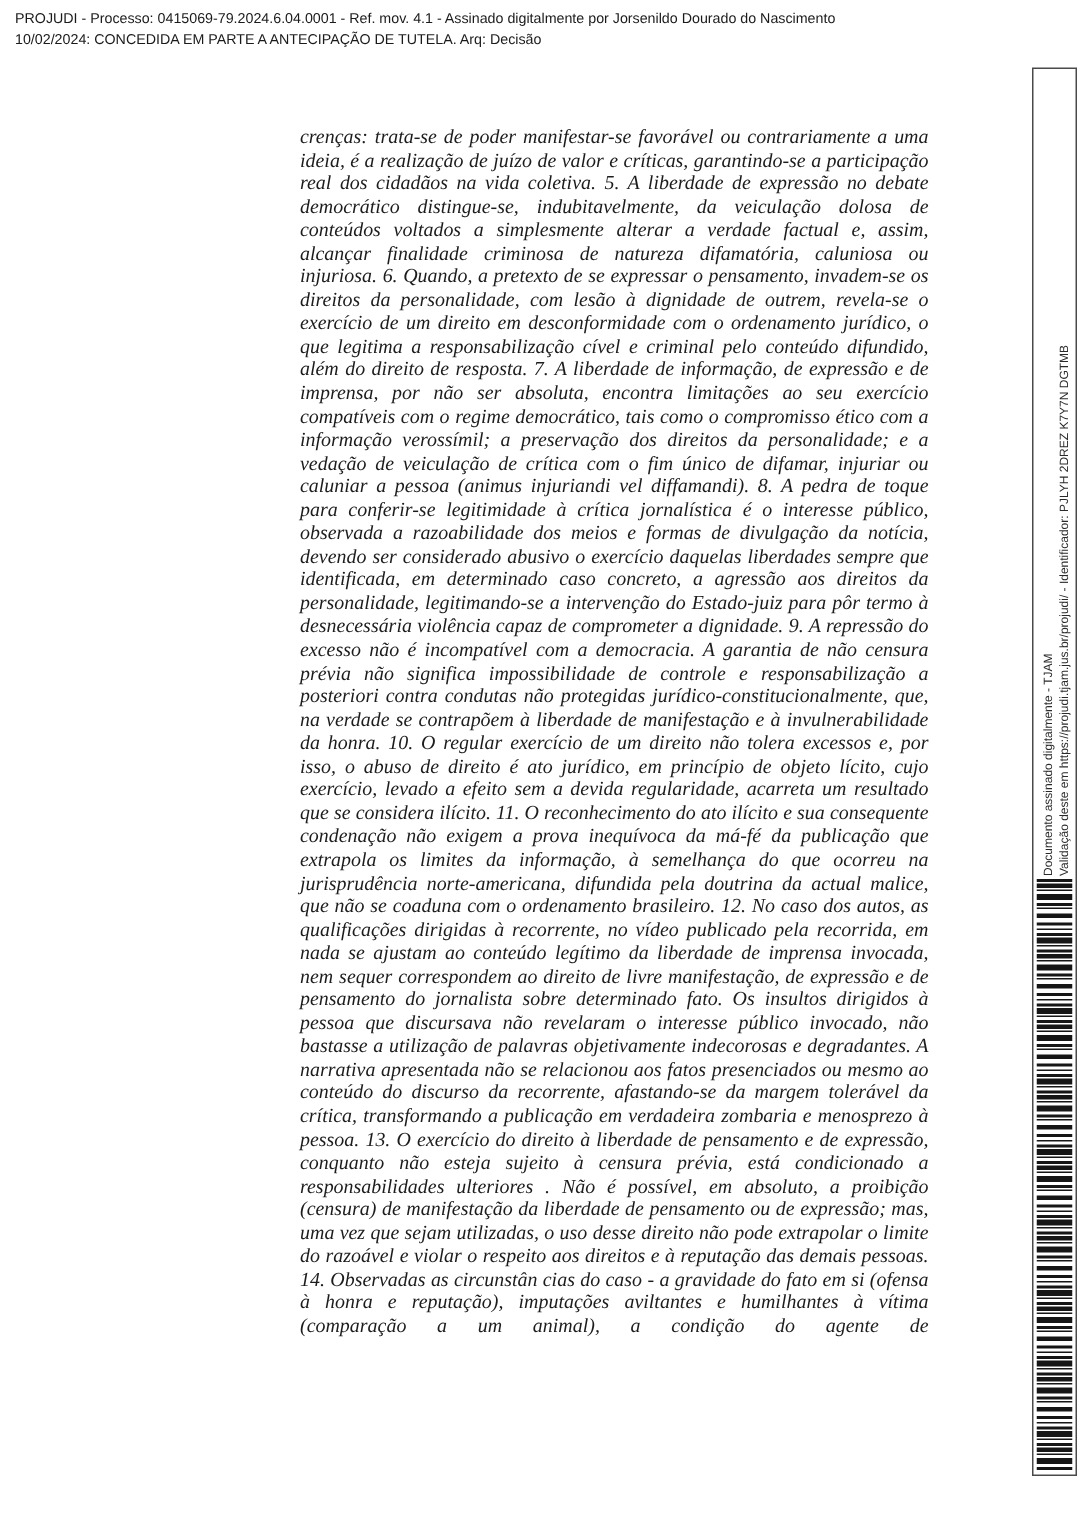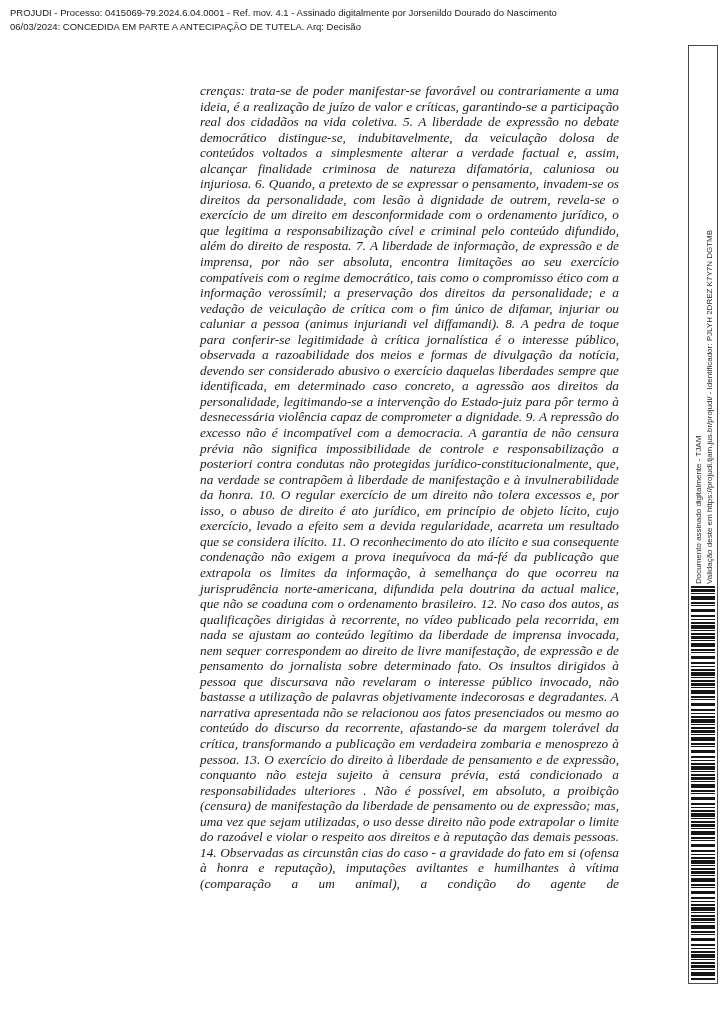--- a/index.html
+++ b/index.html
@@ -76,21 +76,21 @@
   }
   .barcode .bar { width: 100%; }
 </style>
 </head>
 <body>
 
 <div class="page">
 
   <div class="pdf-header">
     <div>PROJUDI - Processo: 0415069-79.2024.6.04.0001 - Ref. mov. 4.1 - Assinado digitalmente por Jorsenildo Dourado do Nascimento</div>
-    <div>06/03/2024: CONCEDIDA EM PARTE A ANTECIPAÇÃO DE TUTELA. Arq: Decisão</div>
+    <div>10/02/2024: CONCEDIDA EM PARTE A ANTECIPAÇÃO DE TUTELA. Arq: Decisão</div>
   </div>
 
   <div class="doc-body">crenças: trata-se de poder manifestar-se favorável ou contrariamente a uma ideia, é a realização de juízo de valor e críticas, garantindo-se a participação real dos cidadãos na vida coletiva. 5. A liberdade de expressão no debate democrático distingue-se, indubitavelmente, da veiculação dolosa de conteúdos voltados a simplesmente alterar a verdade factual e, assim, alcançar finalidade criminosa de natureza difamatória, caluniosa ou injuriosa. 6. Quando, a pretexto de se expressar o pensamento, invadem-se os direitos da personalidade, com lesão à dignidade de outrem, revela-se o exercício de um direito em desconformidade com o ordenamento jurídico, o que legitima a responsabilização cível e criminal pelo conteúdo difundido, além do direito de resposta. 7. A liberdade de informação, de expressão e de imprensa, por não ser absoluta, encontra limitações ao seu exercício compatíveis com o regime democrático, tais como o compromisso ético com a informação verossímil; a preservação dos direitos da personalidade; e a vedação de veiculação de crítica com o fim único de difamar, injuriar ou caluniar a pessoa (animus injuriandi vel diffamandi). 8. A pedra de toque para conferir-se legitimidade à crítica jornalística é o interesse público, observada a razoabilidade dos meios e formas de divulgação da notícia, devendo ser considerado abusivo o exercício daquelas liberdades sempre que identificada, em determinado caso concreto, a agressão aos direitos da personalidade, legitimando-se a intervenção do Estado-juiz para pôr termo à desnecessária violência capaz de comprometer a dignidade. 9. A repressão do excesso não é incompatível com a democracia. A garantia de não censura prévia não significa impossibilidade de controle e responsabilização a posteriori contra condutas não protegidas jurídico-constitucionalmente, que, na verdade se contrapõem à liberdade de manifestação e à invulnerabilidade da honra. 10. O regular exercício de um direito não tolera excessos e, por isso, o abuso de direito é ato jurídico, em princípio de objeto lícito, cujo exercício, levado a efeito sem a devida regularidade, acarreta um resultado que se considera ilícito. 11. O reconhecimento do ato ilícito e sua consequente condenação não exigem a prova inequívoca da má-fé da publicação que extrapola os limites da informação, à semelhança do que ocorreu na jurisprudência norte-americana, difundida pela doutrina da actual malice, que não se coaduna com o ordenamento brasileiro. 12. No caso dos autos, as qualificações dirigidas à recorrente, no vídeo publicado pela recorrida, em nada se ajustam ao conteúdo legítimo da liberdade de imprensa invocada, nem sequer correspondem ao direito de livre manifestação, de expressão e de pensamento do jornalista sobre determinado fato. Os insultos dirigidos à pessoa que discursava não revelaram o interesse público invocado, não bastasse a utilização de palavras objetivamente indecorosas e degradantes. A narrativa apresentada não se relacionou aos fatos presenciados ou mesmo ao conteúdo do discurso da recorrente, afastando-se da margem tolerável da crítica, transformando a publicação em verdadeira zombaria e menosprezo à pessoa. 13. O exercício do direito à liberdade de pensamento e de expressão, conquanto não esteja sujeito à censura prévia, está condicionado a responsabilidades ulteriores . Não é possível, em absoluto, a proibição (censura) de manifestação da liberdade de pensamento ou de expressão; mas, uma vez que sejam utilizadas, o uso desse direito não pode extrapolar o limite do razoável e violar o respeito aos direitos e à reputação das demais pessoas. 14. Observadas as circunstân cias do caso - a gravidade do fato em si (ofensa à honra e reputação), imputações aviltantes e humilhantes à vítima (comparação a um animal), a condição do agente de</div>
 
   <div class="signature-box">
     <div class="vtext">
       <div>Documento assinado digitalmente - TJAM</div>
       <div>Validação deste em https://projudi.tjam.jus.br/projudi/ - Identificador: PJLYH 2DREZ K7Y7N DGTMB</div>
     </div>
     <div class="barcode">

